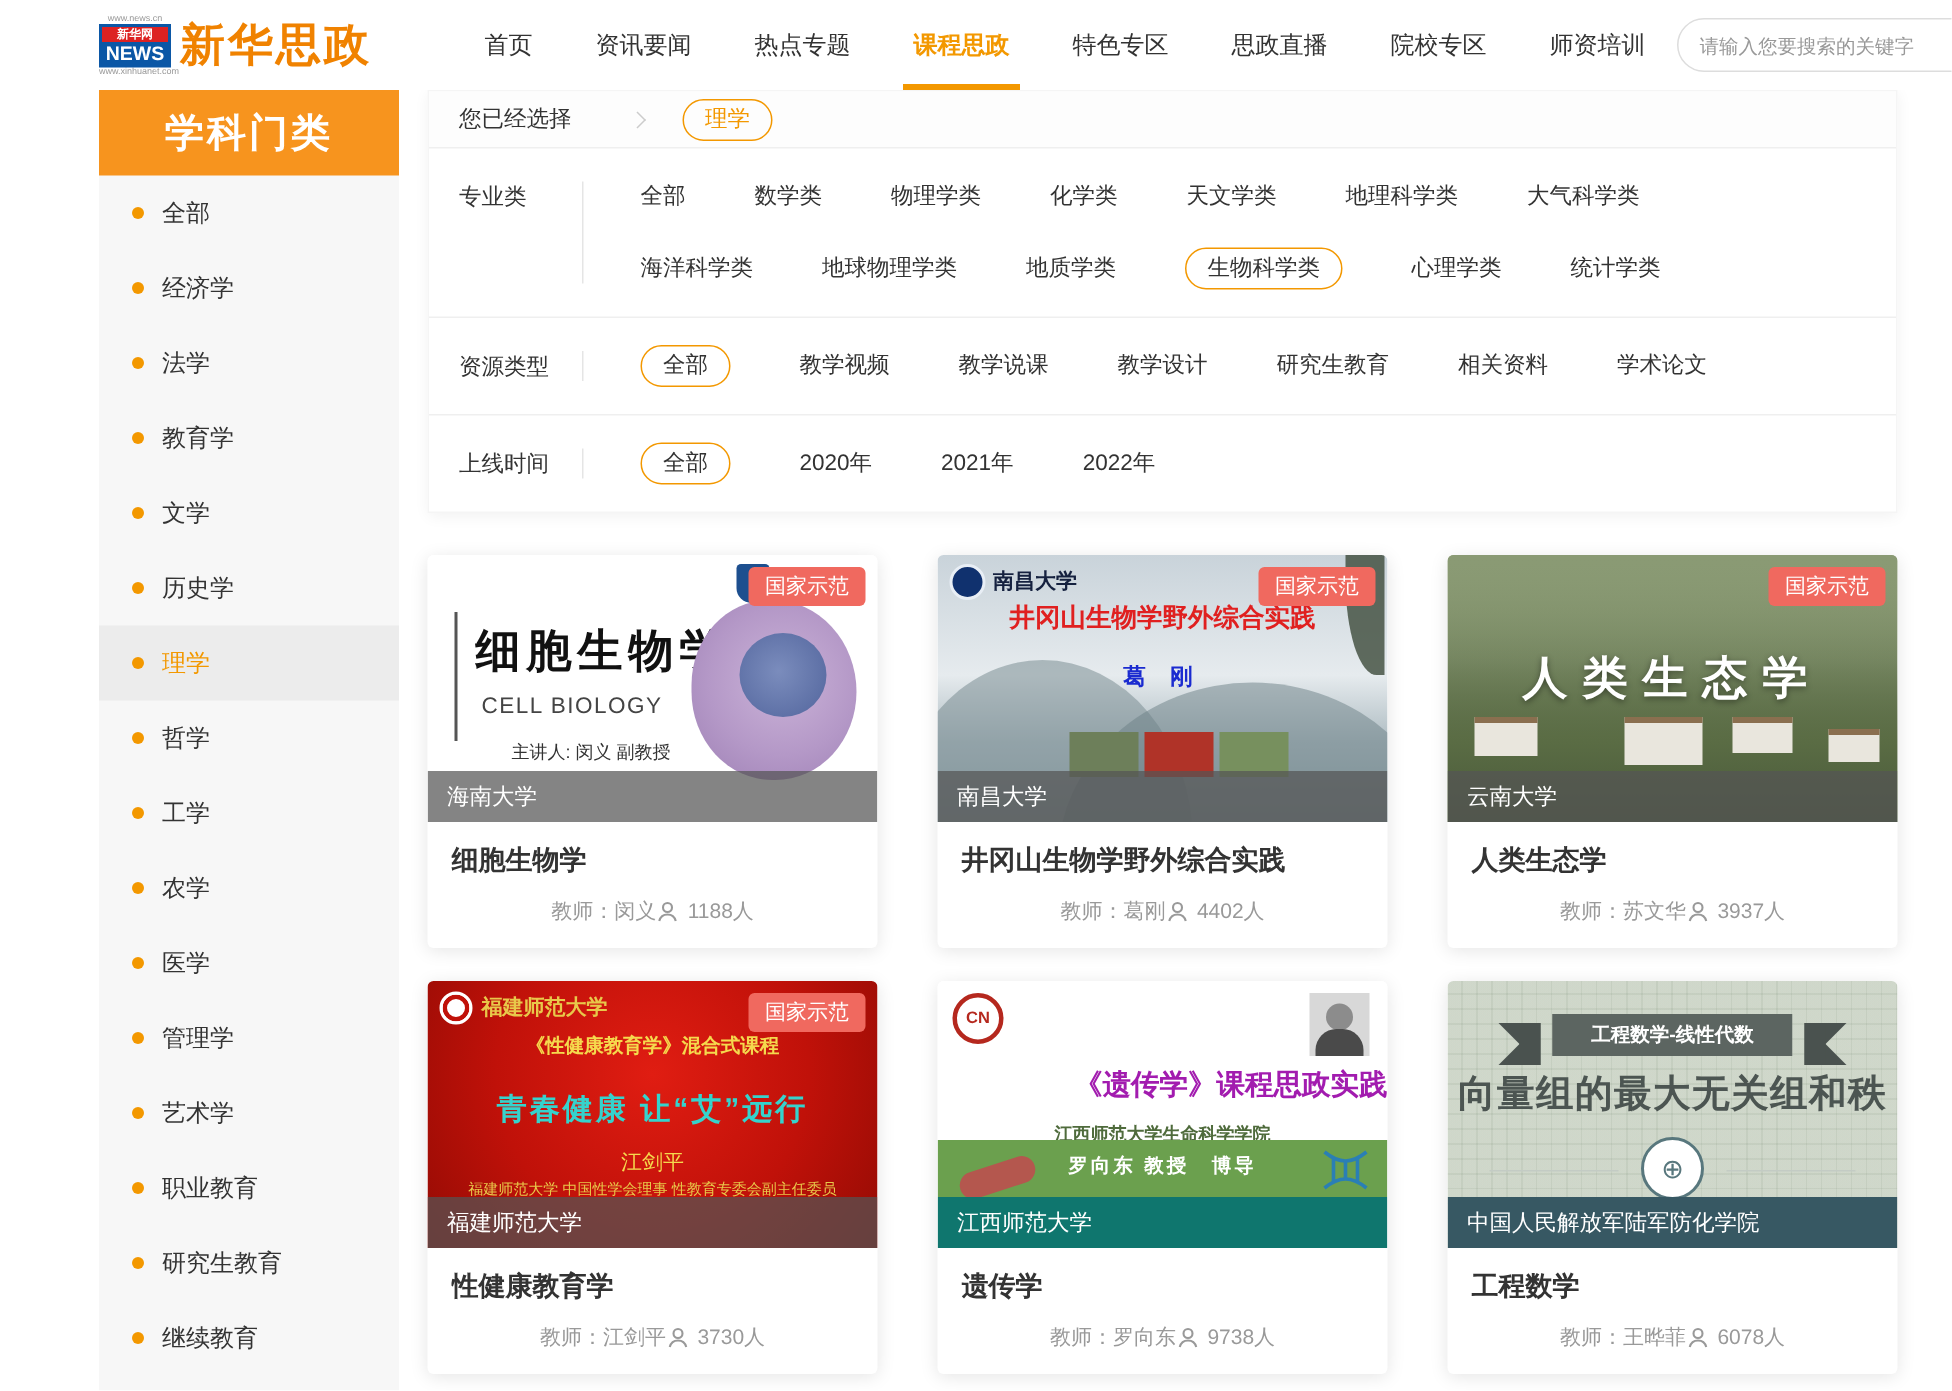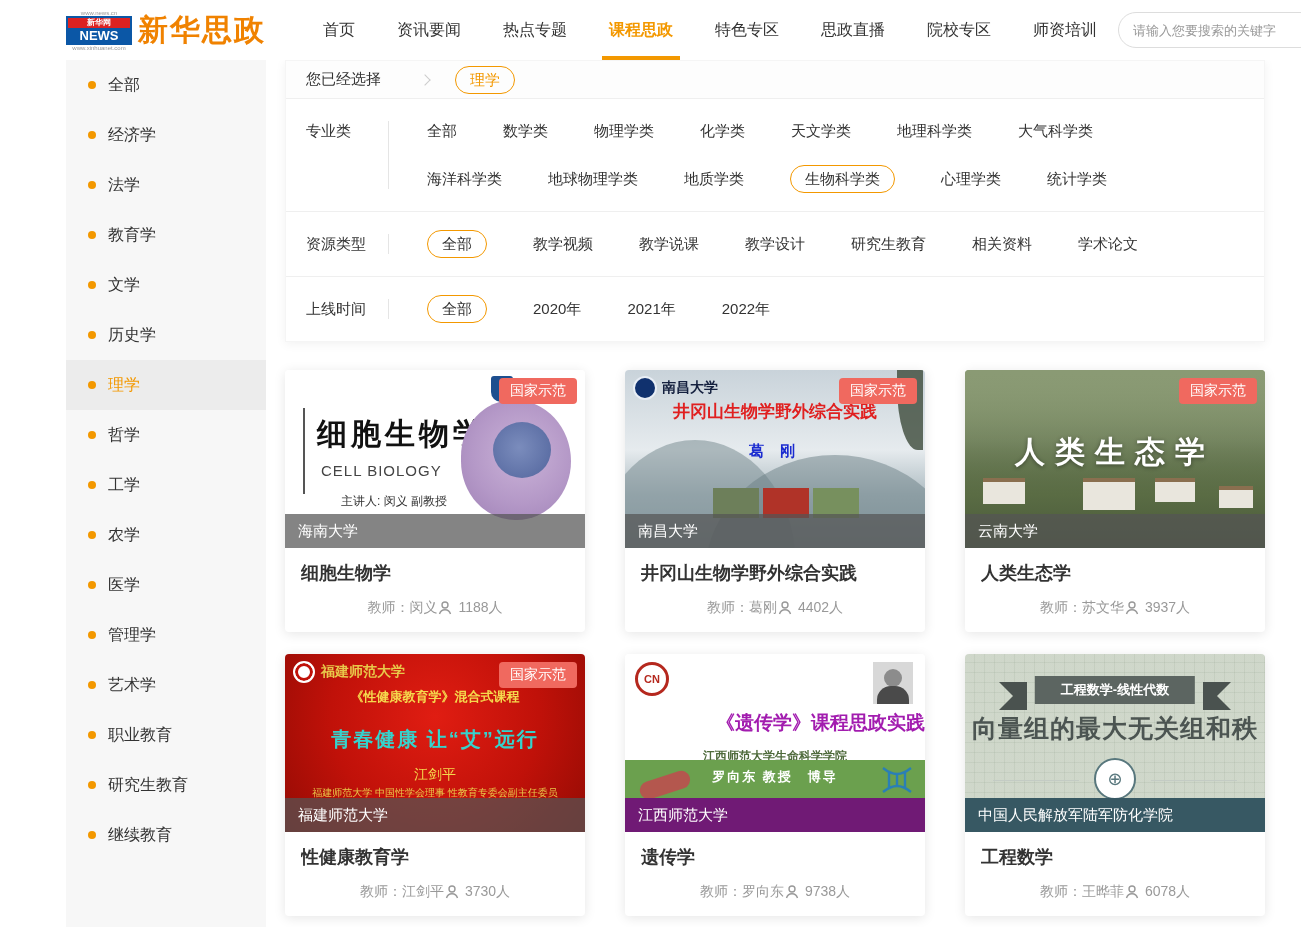--- a/index.html
+++ b/index.html
@@ -1,21 +1,21 @@
 <!DOCTYPE html>
 <html><head>
 <meta charset="utf-8">
 <style>
   * { margin:0; padding:0; box-sizing:border-box; }
   html,body { width:1301px; height:927px; background:#fff; font-family:"Liberation Sans","DejaVu Sans",sans-serif; color:#333; overflow:hidden; }
 
   
   .header { height:60px; display:flex; align-items:center; padding-left:66px; position:relative; background:#fff; }
   .logo { display:flex; align-items:center; width:200px; flex:none; }
-  .logo-news { width:66px; text-align:center; }
+  .logo-news { width:48px; text-align:center; }
   .logo-news .url { font-size:6px; color:#999; letter-spacing:0; }
   .logo-news .mark { background:#0b57a6; color:#fff; font-weight:bold; font-size:13px; line-height:15px; padding:2px 2px; position:relative; }
   .logo-news .mark .xh { display:block; background:#d22; color:#fff; font-size:8px; line-height:10px; }
   .logo-brand { font-size:30px; font-weight:bold; color:#f08200; margin-left:6px; letter-spacing:2px; font-family:"Liberation Serif","DejaVu Serif",serif; white-space:nowrap; }
   .nav { display:flex; align-items:center; margin-left:36px; height:100%; }
   .nav-item { font-size:16px; color:#333; padding:0 21px; height:100%; display:flex; align-items:center; cursor:pointer; position:relative; white-space:nowrap; }
   .nav-item.active { color:#f39800; font-weight:bold; }
   .nav-item.active::after { content:""; position:absolute; left:14px; right:14px; bottom:0; height:4px; background:#f39800; }
   .search-box { margin-left:auto; margin-right:56px; width:200px; height:36px; border:1px solid #ddd; border-radius:18px; display:flex; align-items:center; padding:0 14px; }
   .search-box input { border:none; outline:none; flex:1; font-size:13px; color:#333; background:transparent; font-family:inherit; }
@@ -149,20 +149,21 @@
   </div>
   <div class="search-box">
     <input placeholder="请输入您要搜索的关键字" style="">
 
   </div>
 </div>
 
 <div class="page">
 
   <div class="sidebar">
+    <div class="sb-title">学科门类</div>
     <div class="sb-item">
         <span class="dot"></span>
         <span>全部</span>
       </div>
     <div class="sb-item">
         <span class="dot"></span>
         <span>经济学</span>
       </div>
     <div class="sb-item">
         <span class="dot"></span>
@@ -413,21 +414,21 @@
             <div class="bt">罗向东 教授　博导</div>
           </div>
           <div class="chrom"></div>
           <svg class="dna" viewBox="0 0 36 32" fill="none" stroke="#2a7fb5" stroke-width="2.4">
             <path d="M4 4 C14 12, 22 12, 32 4"></path>
             <path d="M4 28 C14 20, 22 20, 32 28"></path>
             <line x1="10" y1="8" x2="10" y2="24"></line>
               <line x1="18" y1="10" x2="18" y2="22"></line>
               <line x1="26" y1="8" x2="26" y2="24"></line>
           </svg>
-          <div class="uni-bar" style="background:#701a75">
+          <div class="uni-bar" style="background:#0f766e">
               <span>江西师范大学</span>
             </div>
         </div>
         <div class="info">
           <div class="c-title">遗传学</div>
           <div class="c-meta">
             <span><span>教师：</span><span>罗向东</span></span>
             <span class="c-count">
               <svg class="user-icon" viewBox="0 0 16 16" fill="none" stroke="#999" stroke-width="1.4">
                   <circle cx="8" cy="5" r="3"></circle>

